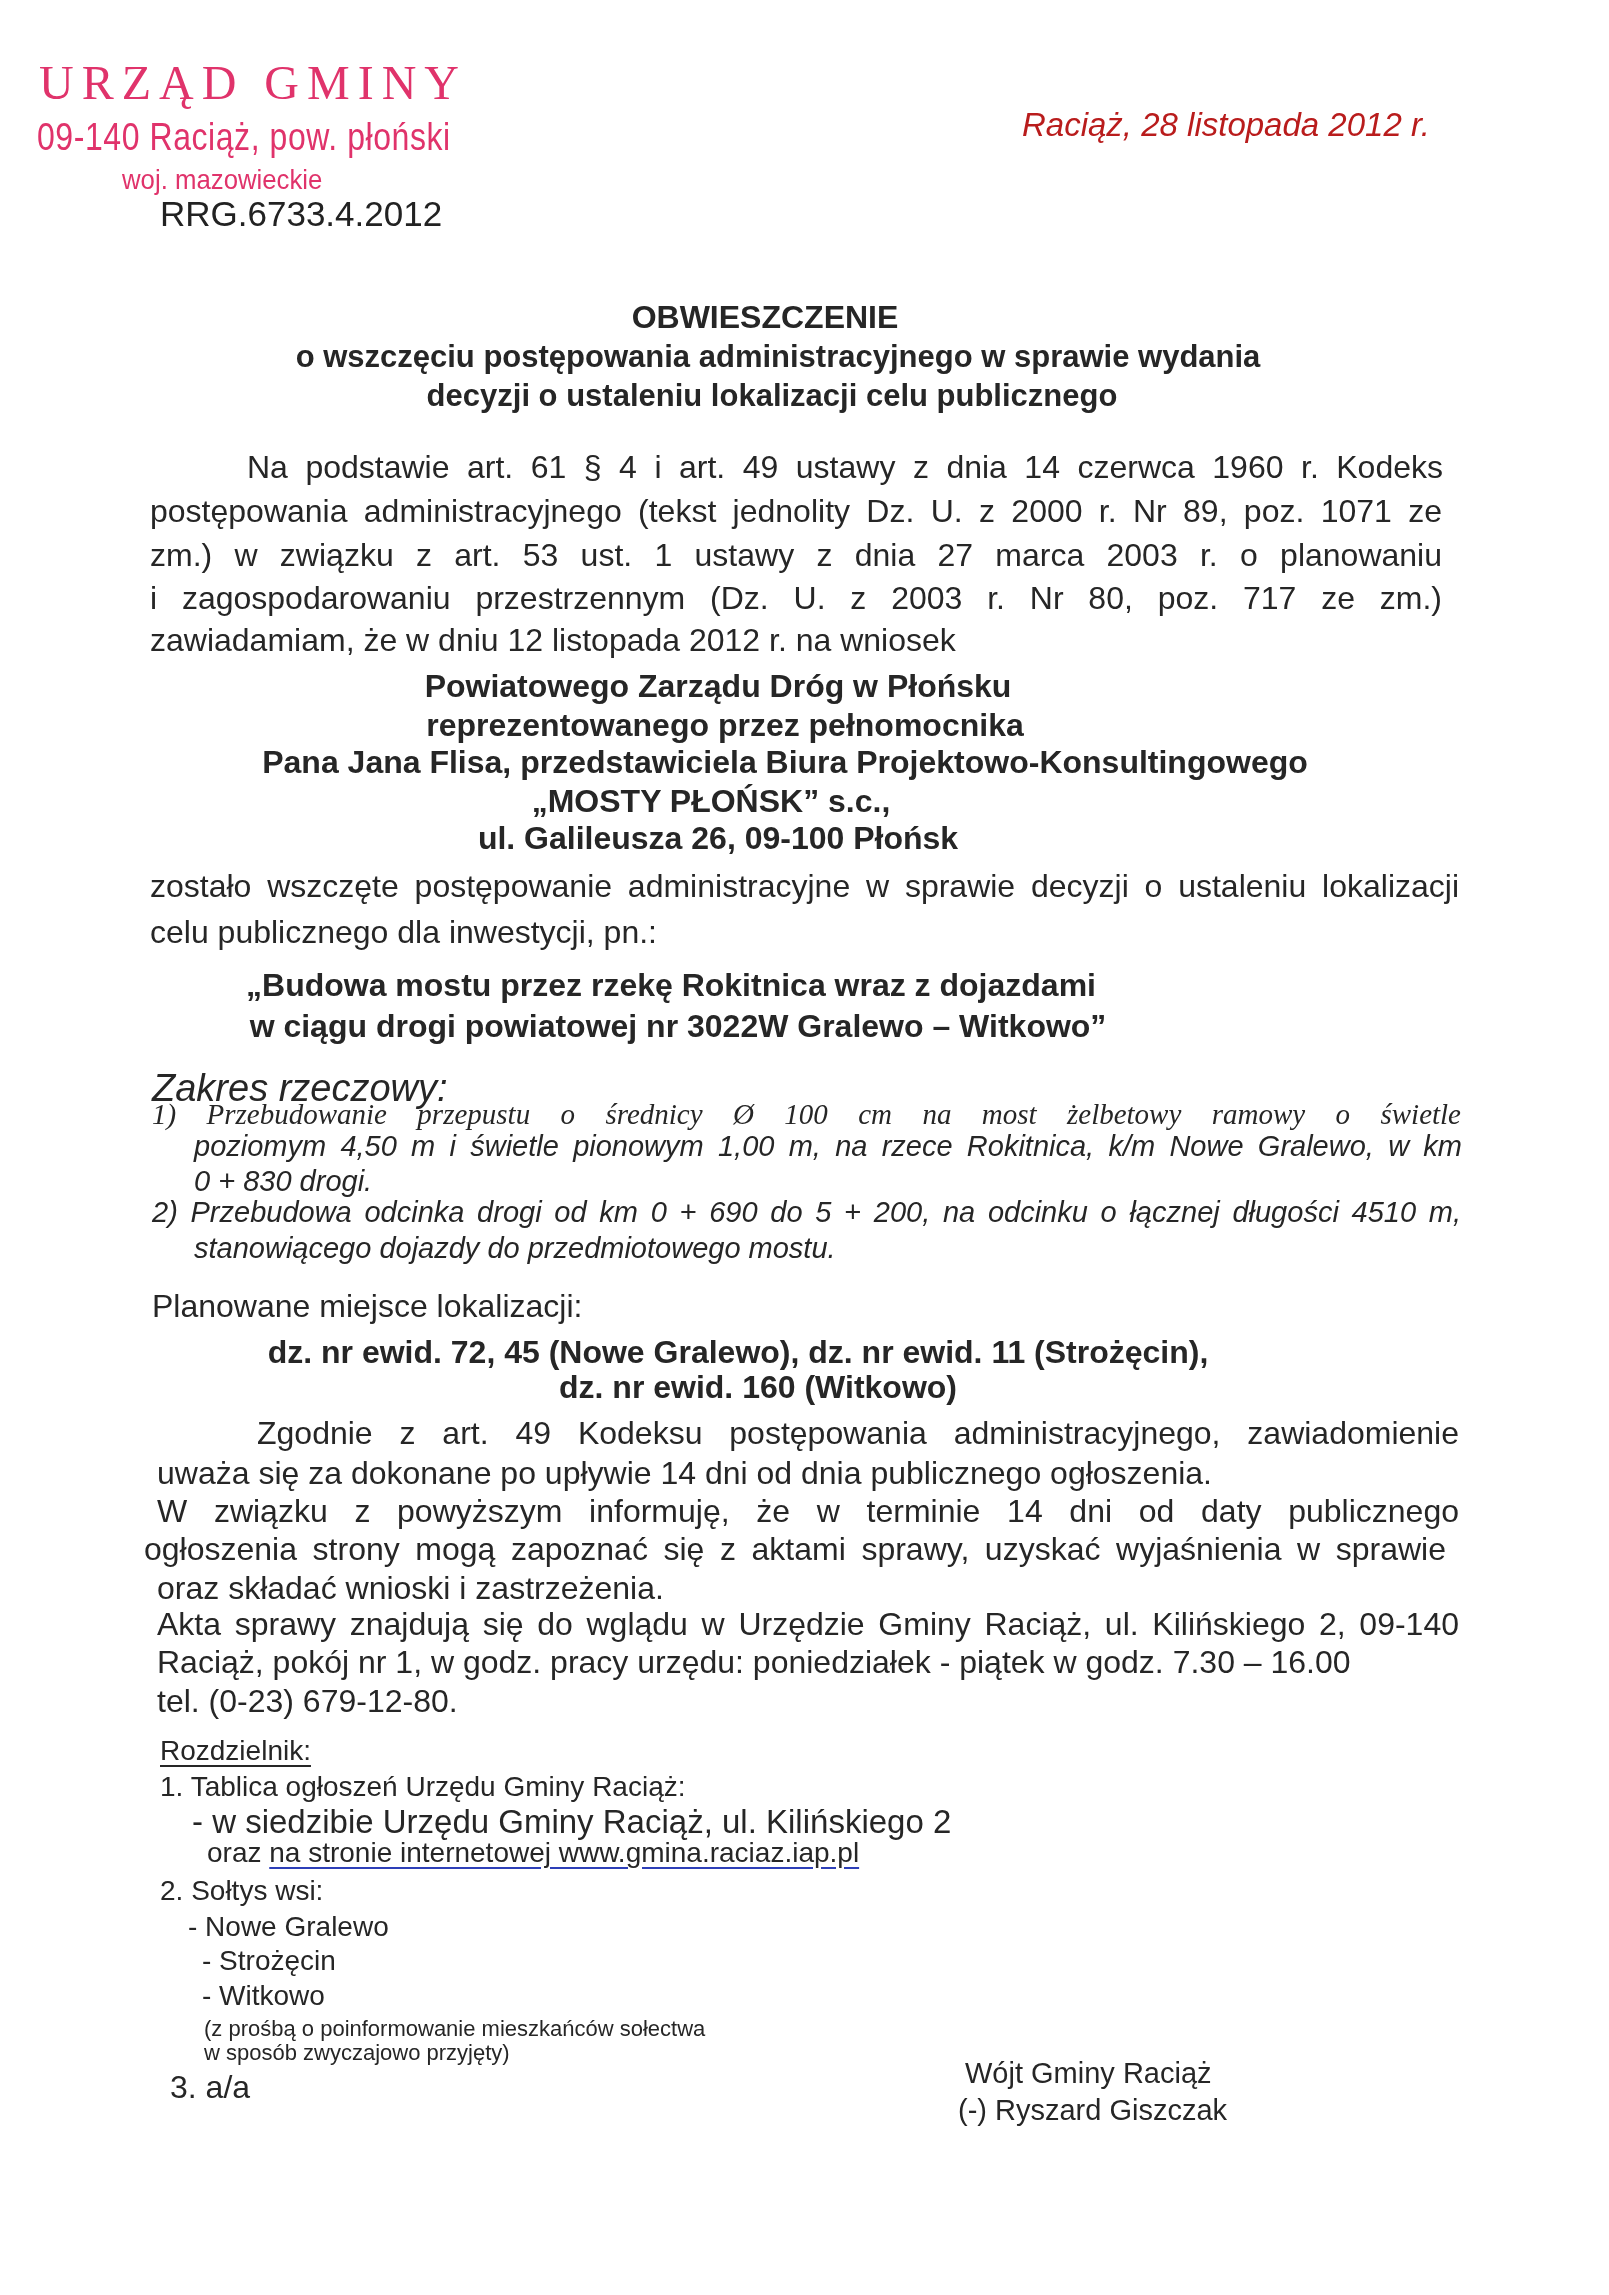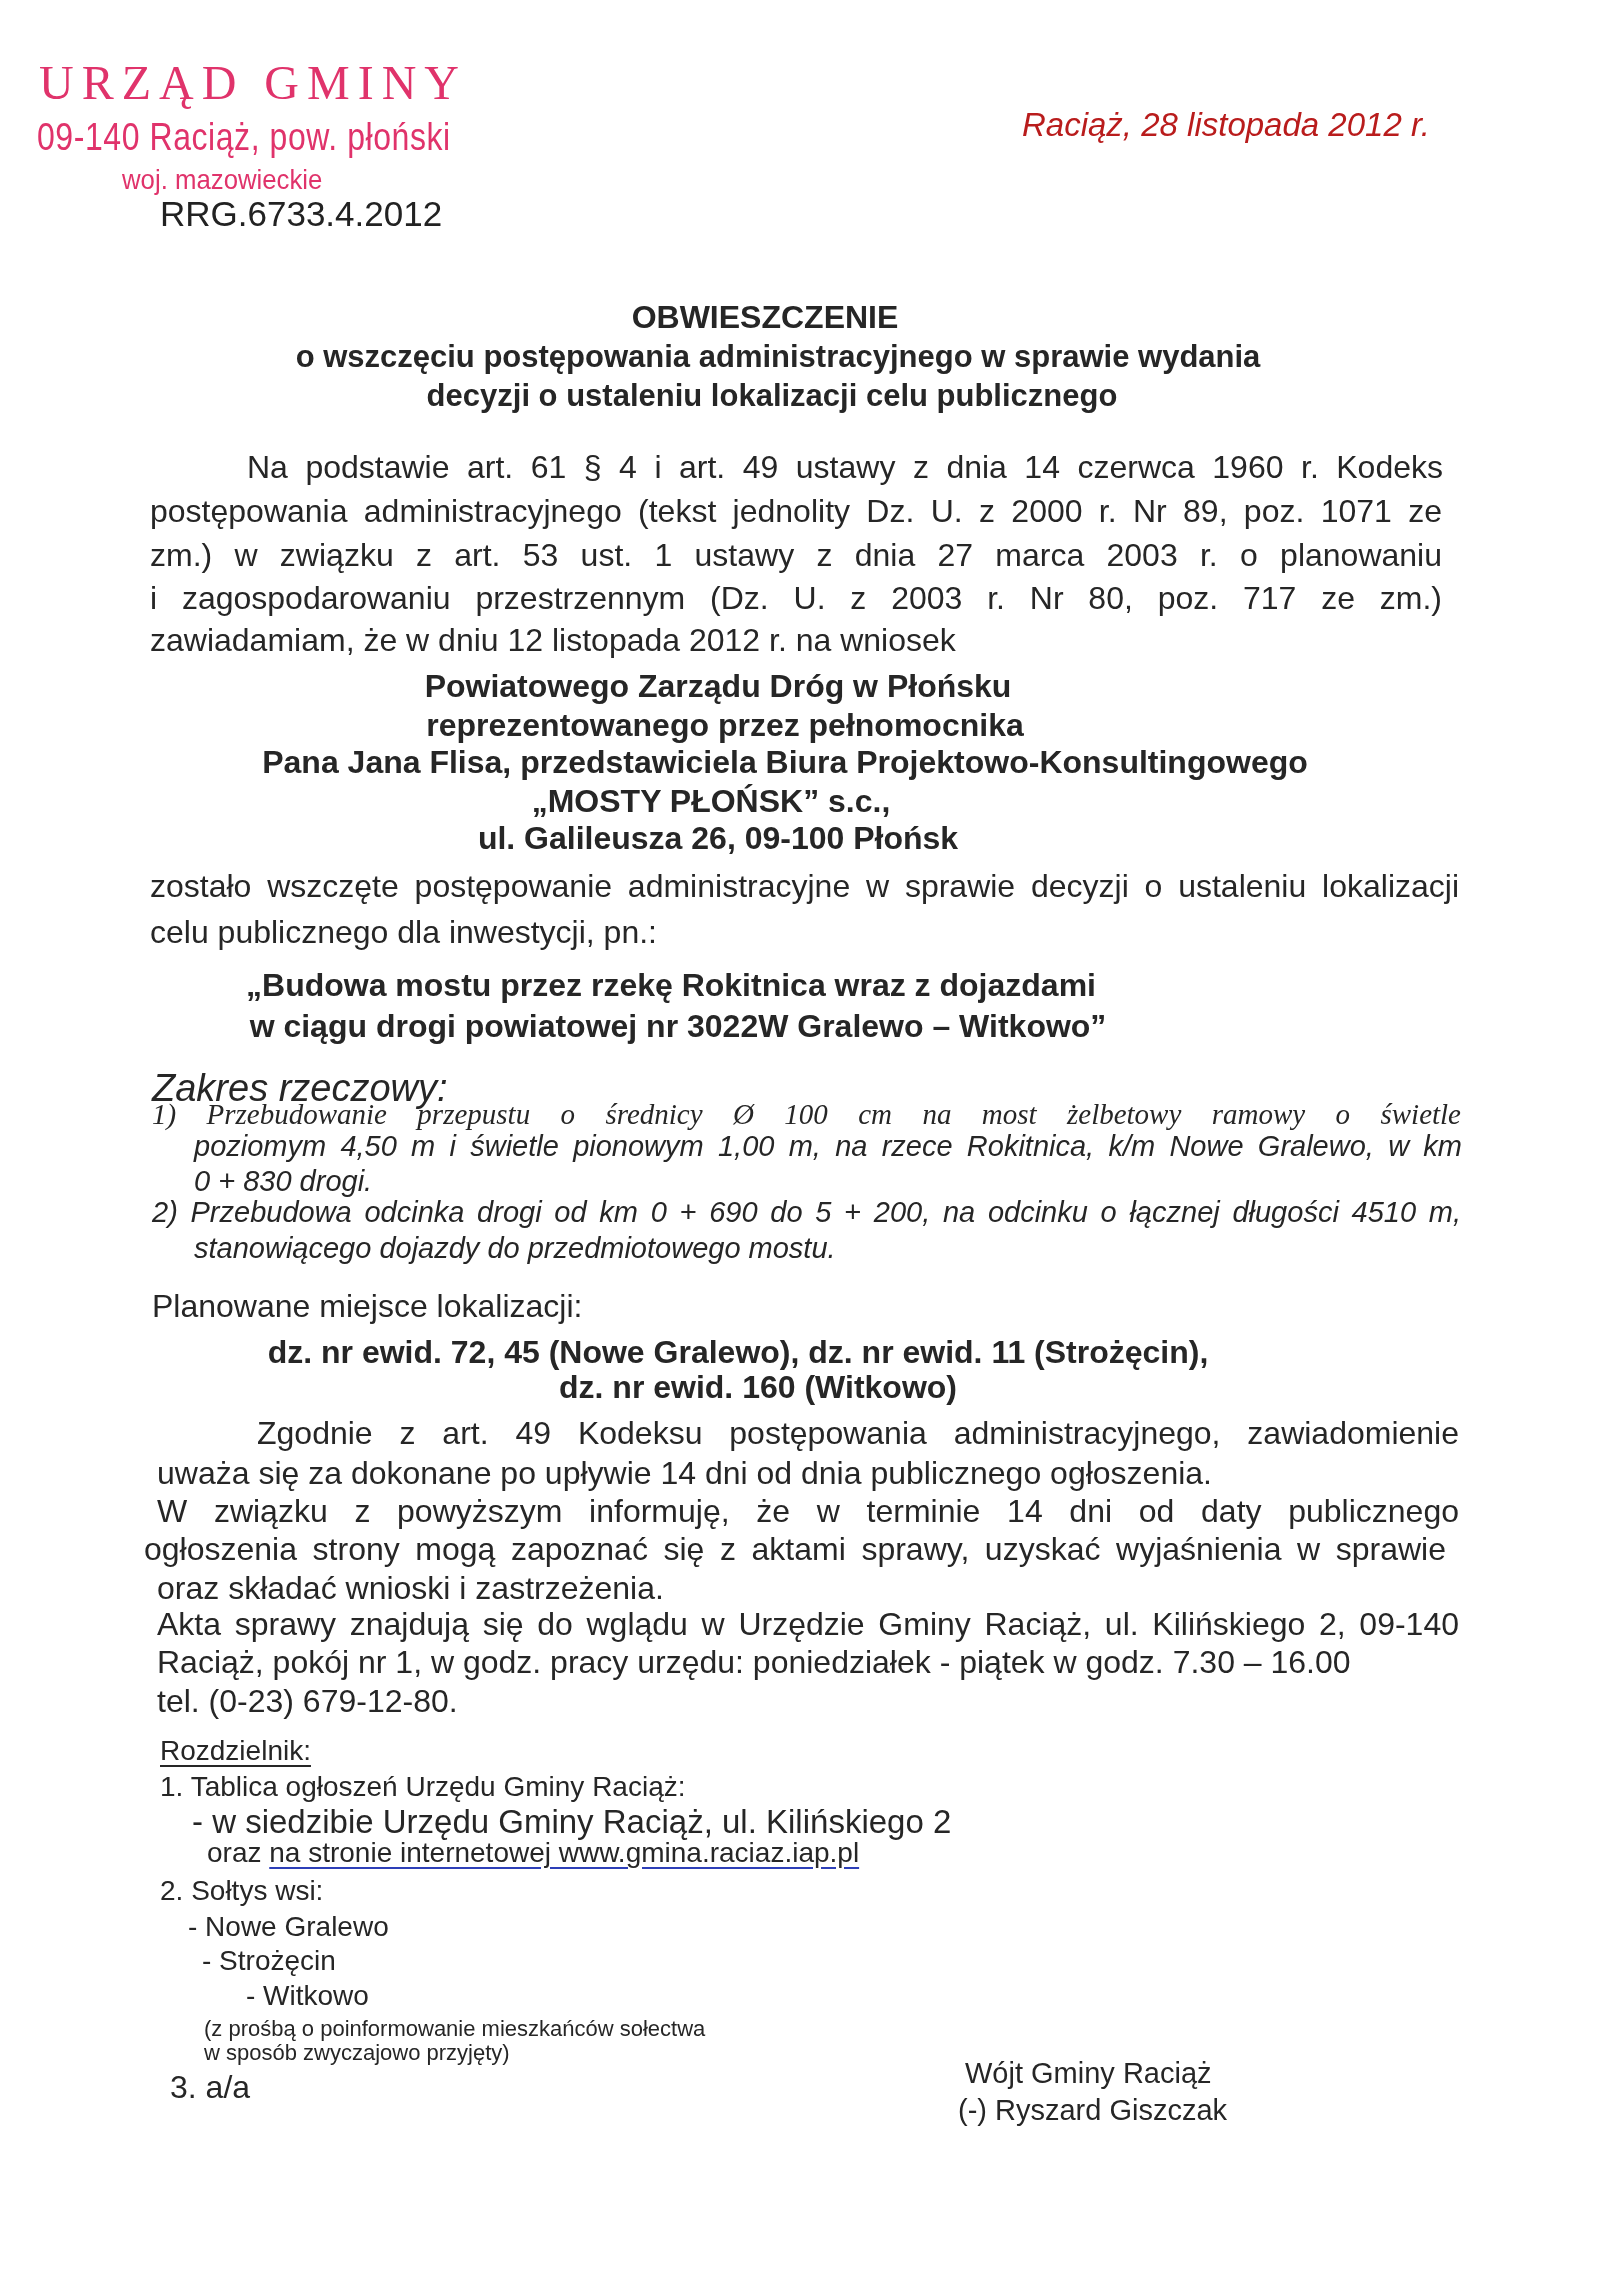--- a/index.html
+++ b/index.html
@@ -89,21 +89,21 @@
 <div>
   <div class="abs p uline" style="left:160px; top:1735px; font-size:28px;">Rozdzielnik:</div>
   <div class="abs p" style="left:160px; top:1771px; font-size:28px;">1. Tablica ogłoszeń Urzędu Gminy Raciąż:</div>
   <div class="abs p" style="left:192px; top:1803px; font-size:33px;">- w siedzibie Urzędu Gminy Raciąż, ul. Kilińskiego 2</div>
   <div class="abs p" style="left:207px; top:1837px; font-size:28px;">
     <span>oraz </span><span class="link">na stronie internetowej www.gmina.raciaz.iap.pl</span>
   </div>
   <div class="abs p" style="left:160px; top:1875px; font-size:28px;">2. Sołtys wsi:</div>
   <div class="abs p" style="left:188px; top:1911px; font-size:28px;">- Nowe Gralewo</div>
   <div class="abs p" style="left:202px; top:1945px; font-size:28px;">- Strożęcin</div>
-  <div class="abs p" style="left:202px; top:1980px; font-size:28px;margin-left:44px;">- Witkowo</div>
+  <div class="abs p" style="left:202px; top:1980px; font-size:28px;">- Witkowo</div>
   <div class="abs p small" style="left:204px; top:2016px;">(z prośbą o poinformowanie mieszkańców sołectwa</div>
   <div class="abs p small" style="left:204px; top:2040px;">w sposób zwyczajowo przyjęty)</div>
   <div class="abs p" style="left:170px; top:2069px; font-size:32px;">3. a/a</div>
 </div>
 
 <div class="abs p" style="left:965px; top:2057px; font-size:29px;">Wójt Gminy Raciąż</div>
 <div class="abs p" style="left:958px; top:2094px; font-size:29px;">(-) Ryszard Giszczak</div>
 
 
 </body></html>

